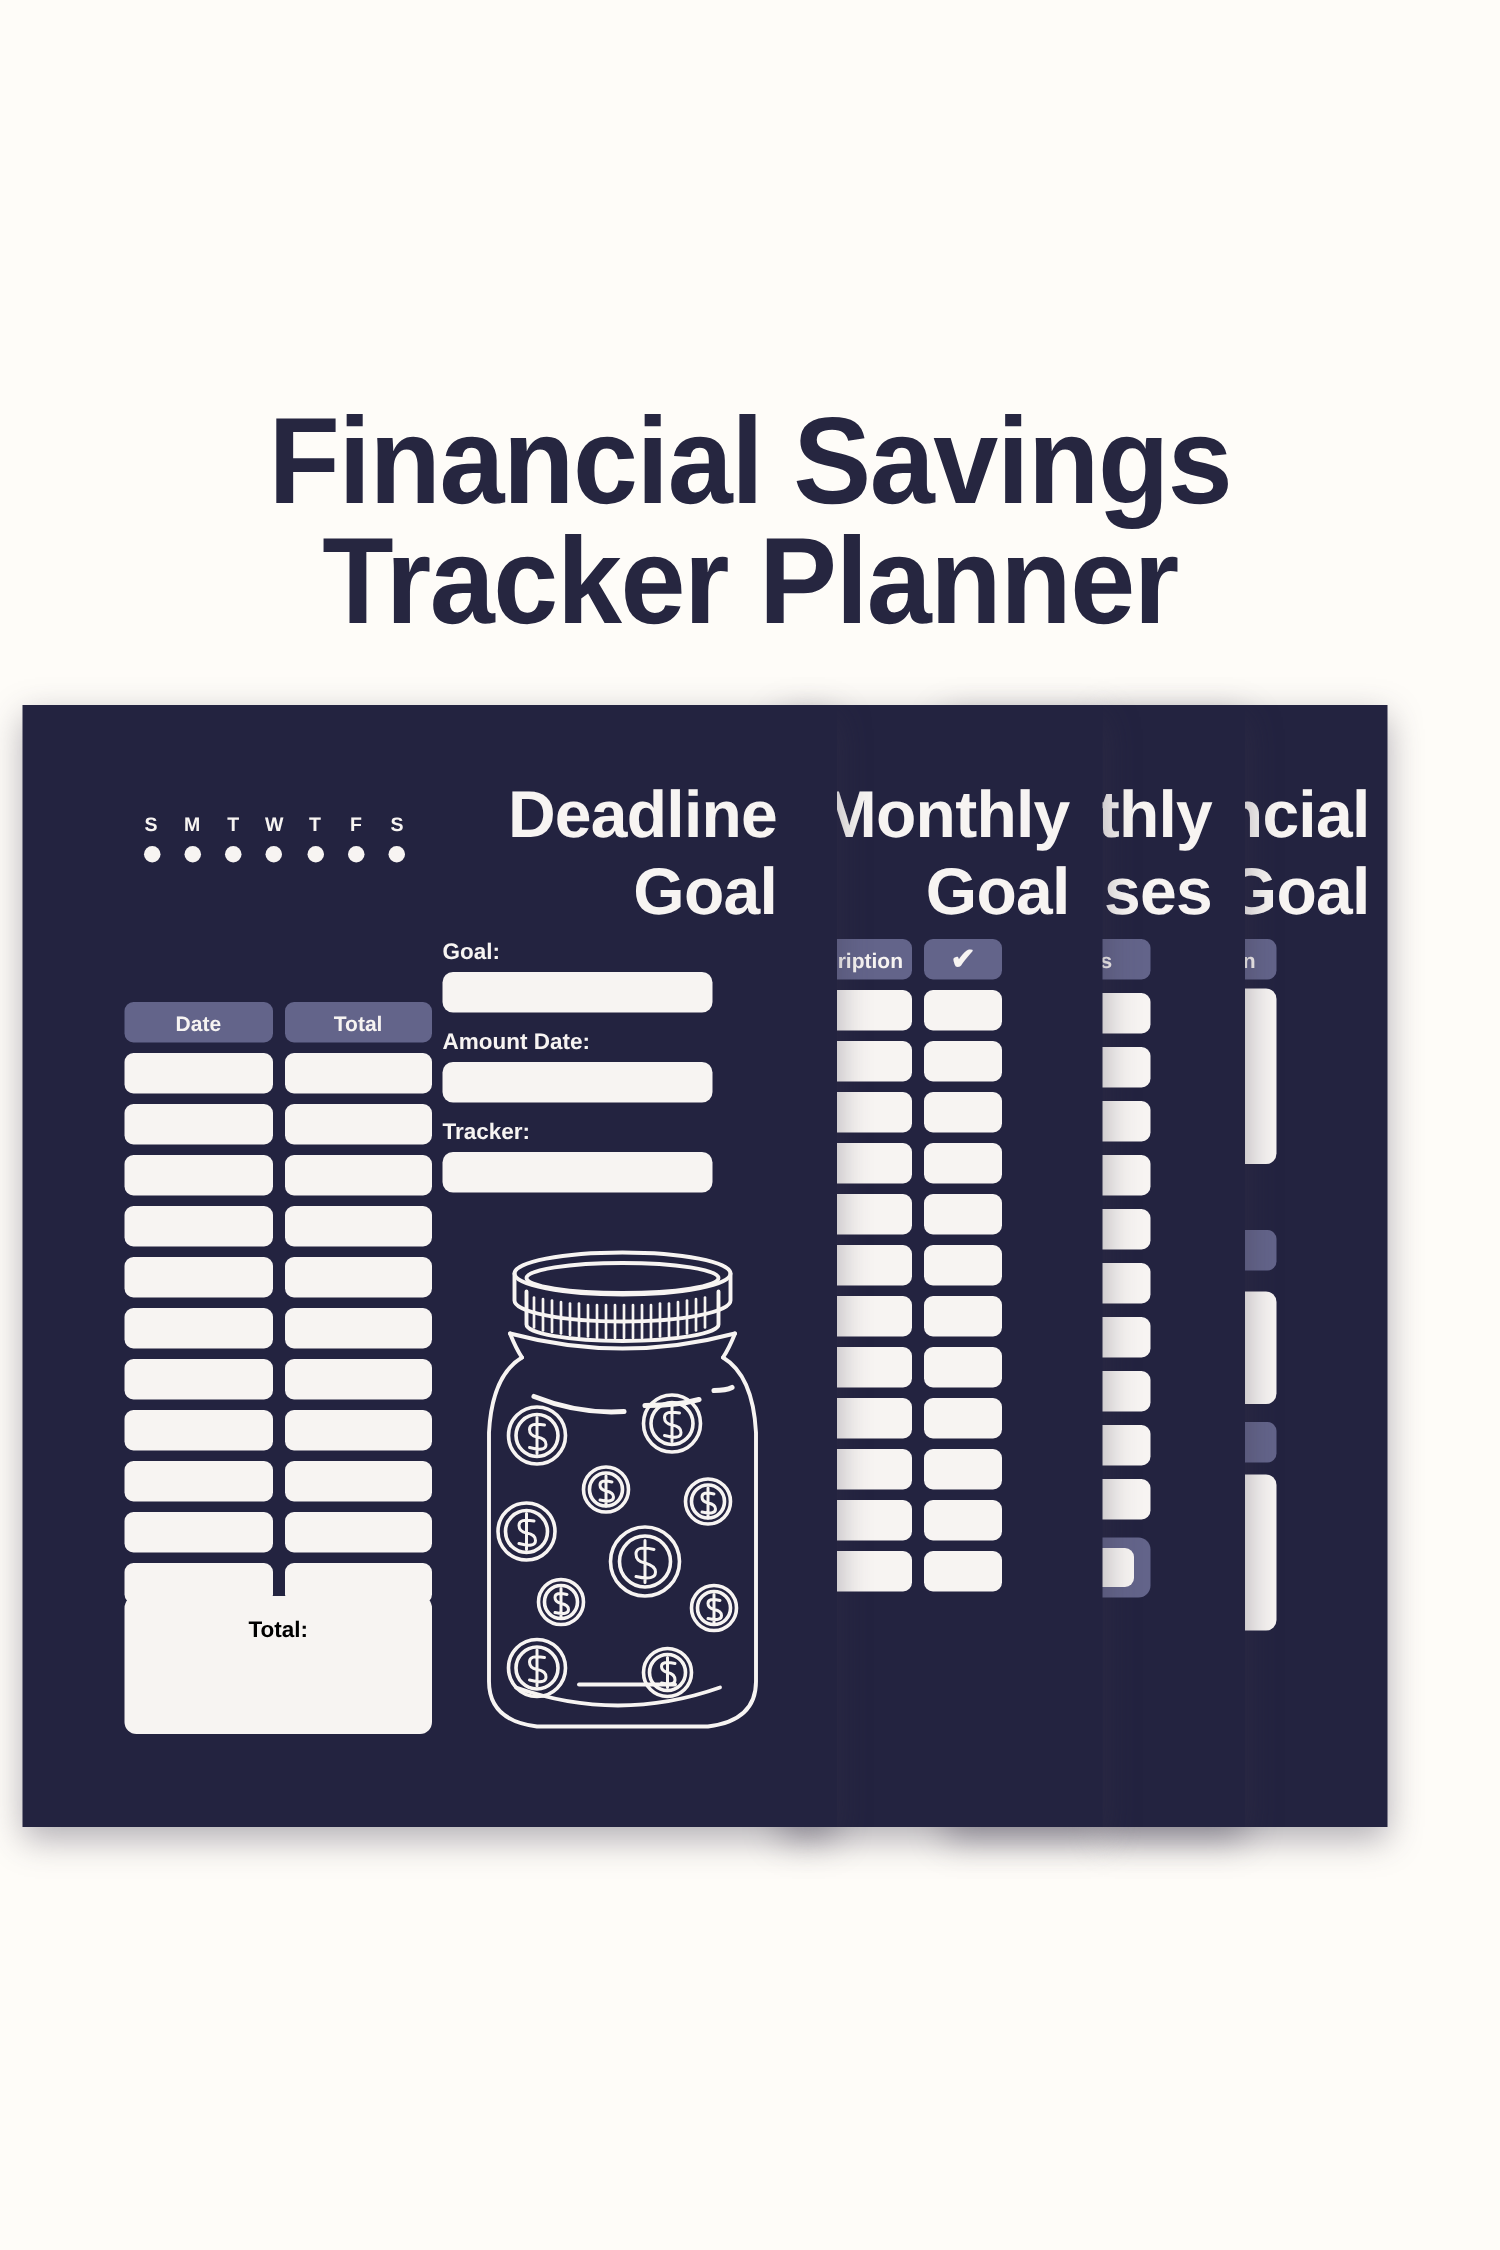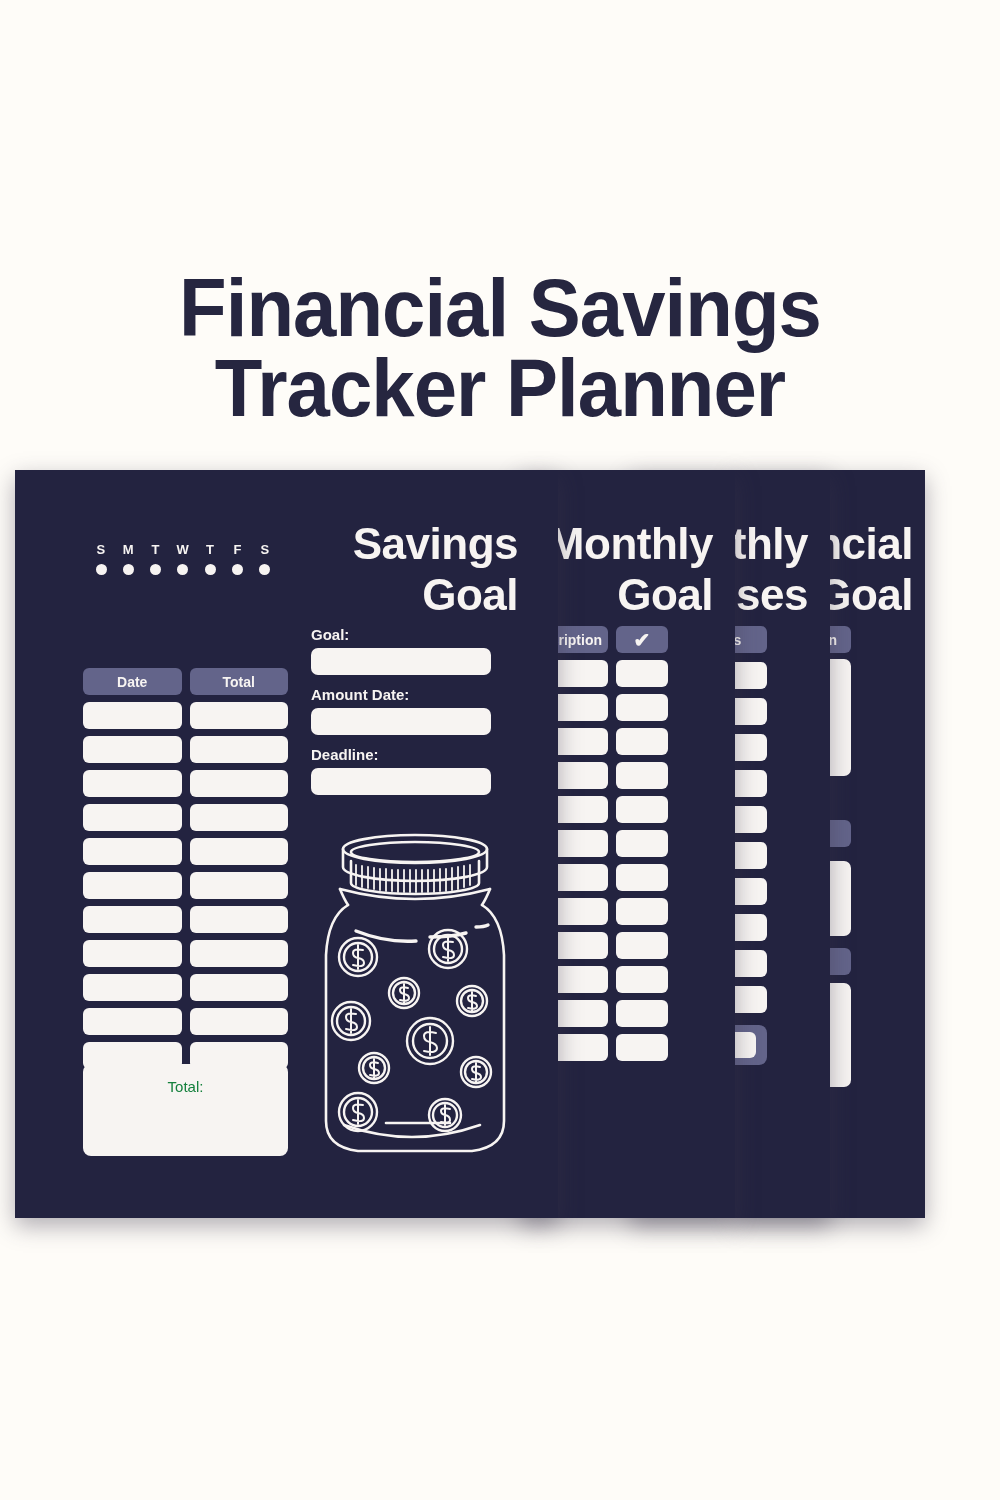--- a/index.html
+++ b/index.html
@@ -89,24 +89,24 @@
   .trow{display:flex;gap:8px;margin-top:7px;}
   .cell{
     flex:1;height:27px;background:#F7F4F2;border-radius:6px;
   }
   .total-box{
     position:absolute;left:68px;top:594px;width:205px;height:92px;
     background:#F7F4F2;border-radius:8px;
     display:flex;justify-content:center;
     padding-top:14px;box-sizing:border-box;
   }
-  .total-label{color:#15803d;font-size:15px;font-weight:normal;}
-
-  
-  .goal-form{position:absolute;left:296px;top:156px;width:180px;}
+  .total-label{color:#000000;font-size:15px;font-weight:bold;}
+
+  
+  .goal-form{position:absolute;left:280px;top:156px;width:180px;}
   .field-label{
     color:#F7F4F2;font-size:15px;font-weight:bold;margin-bottom:5px;
   }
   .field-input{
     height:27px;background:#F7F4F2;border-radius:7px;margin-bottom:11px;
   }
 
   
   .jar-wrap{position:absolute;left:285px;top:355px;width:230px;height:340px;}
   .jar-wrap svg{display:block;}
@@ -270,21 +270,21 @@
             </div>
           </div>
       </div>
     </div>
   </div>
 
   <div class="card" id="card-main">
     <div class="card-inner">
 
       <div class="card-title" id="main-title">
-        <span>Savings</span><br>
+        <span>Deadline</span><br>
         <span>Goal</span>
       </div>
 
       <div class="weekdays">
         <div class="weekday-row" id="weekday-letters">
             <div class="weekday-letter">S</div>
             <div class="weekday-letter">M</div>
             <div class="weekday-letter">T</div>
             <div class="weekday-letter">W</div>
             <div class="weekday-letter">T</div>
@@ -357,21 +357,21 @@
 
       <div class="total-box">
         <span class="total-label">Total:</span>
       </div>
 
       <div class="goal-form" id="goal-form">
           <div class="field-label">Goal:</div>
           <div class="field-input"></div>
           <div class="field-label">Amount Date:</div>
           <div class="field-input"></div>
-          <div class="field-label">Deadline:</div>
+          <div class="field-label">Tracker:</div>
           <div class="field-input"></div>
         </div>
 
       <div class="jar-wrap">
         <svg width="230" height="340" viewBox="0 0 230 340" fill="none" stroke="#F7F4F2" stroke-width="2.6" stroke-linecap="round" stroke-linejoin="round">
 
           <ellipse cx="115" cy="24" rx="72" ry="14"></ellipse>
           <ellipse cx="115" cy="27" rx="64" ry="10"></ellipse>
           <path d="M43 24 L43 42 A72 14 0 0 0 187 42 L187 24"></path>
           <path d="M51 36 L51 58 A64 11 0 0 0 179 58 L179 36"></path>

